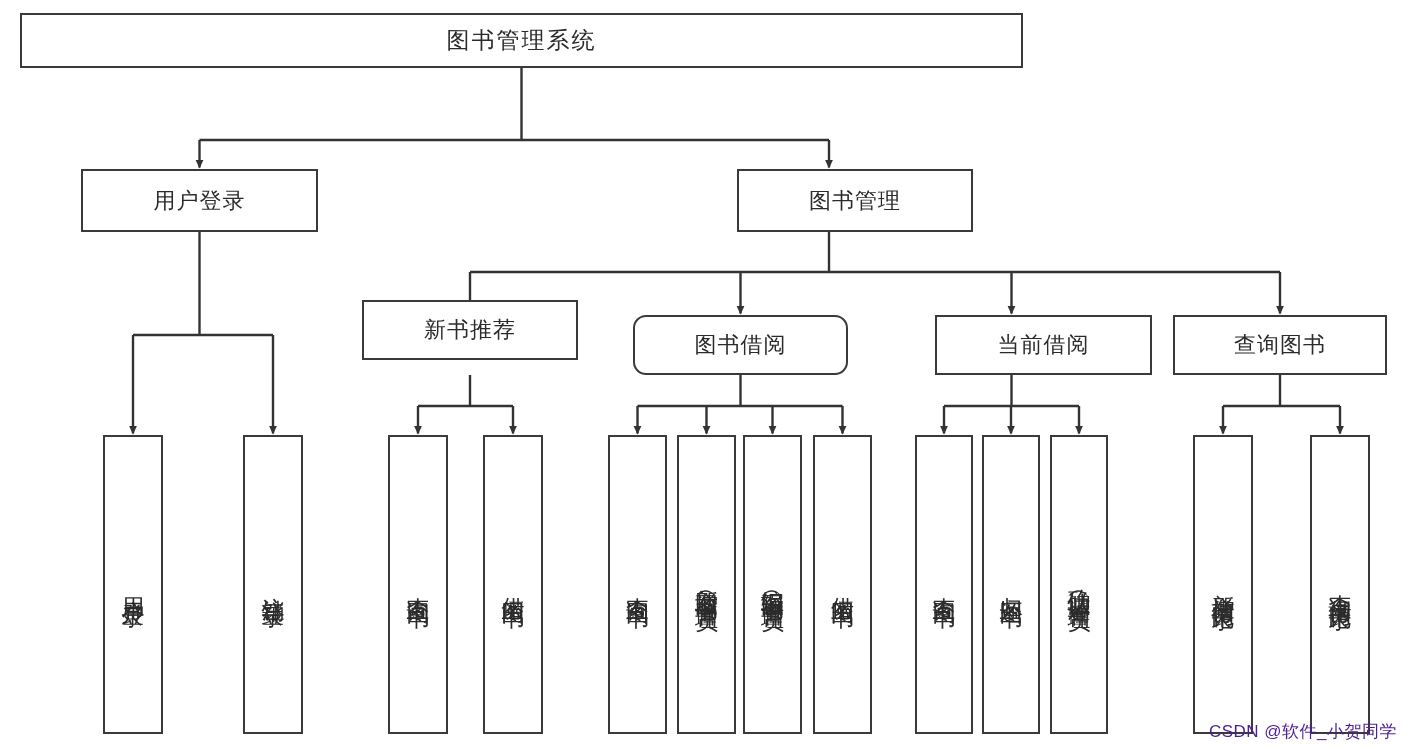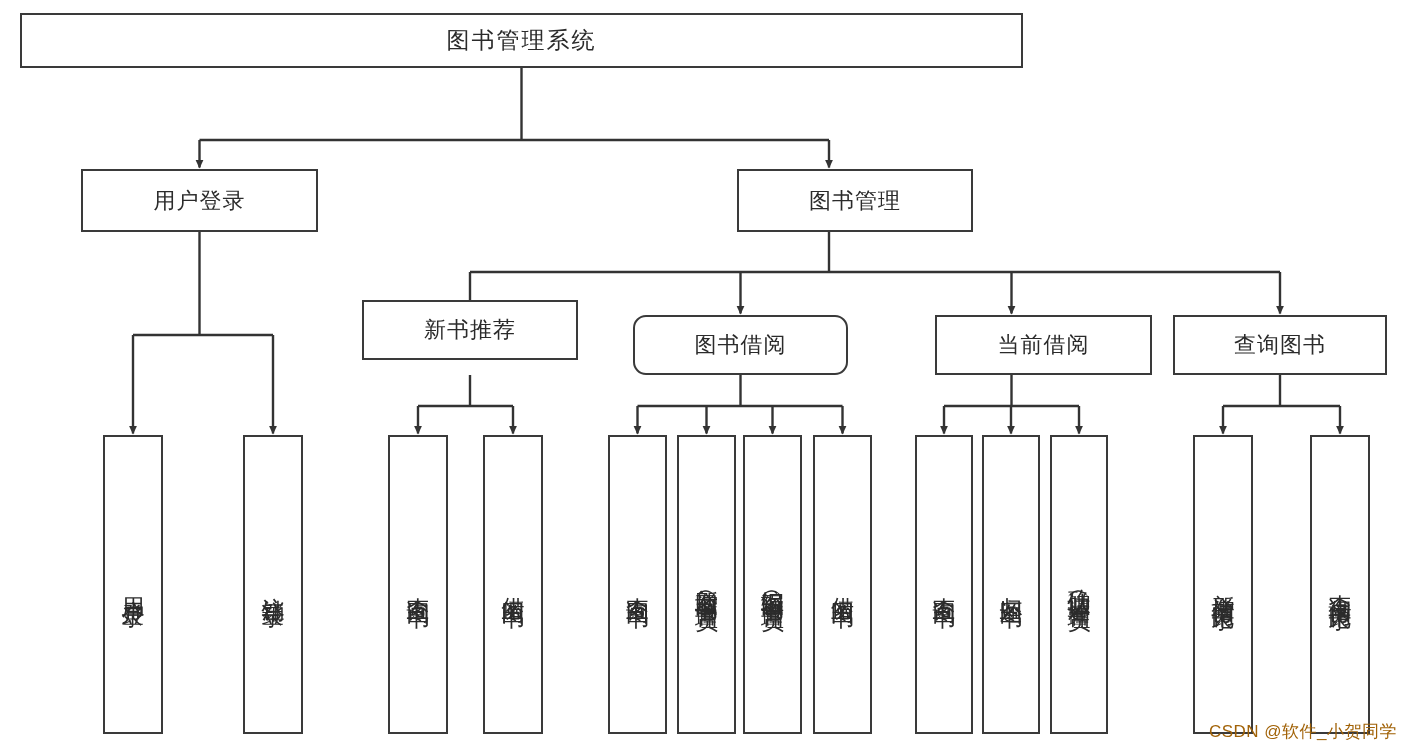--- a/index.html
+++ b/index.html
@@ -55,21 +55,21 @@
     font-size:23px;
     letter-spacing:3px;
     line-height:1;
     white-space:nowrap;
   }
   .watermark{
     position:absolute;
     right:8px;
     bottom:4px;
     font-size:17px;
-    color:#a16207;
+    color:#4c1d95;
     letter-spacing:0.5px;
     z-index:3;
     white-space:nowrap;
     font-family:"Liberation Sans","DejaVu Sans",sans-serif;
   }
 </style>
 </head>
 <body>
 
 <div id="canvas">

